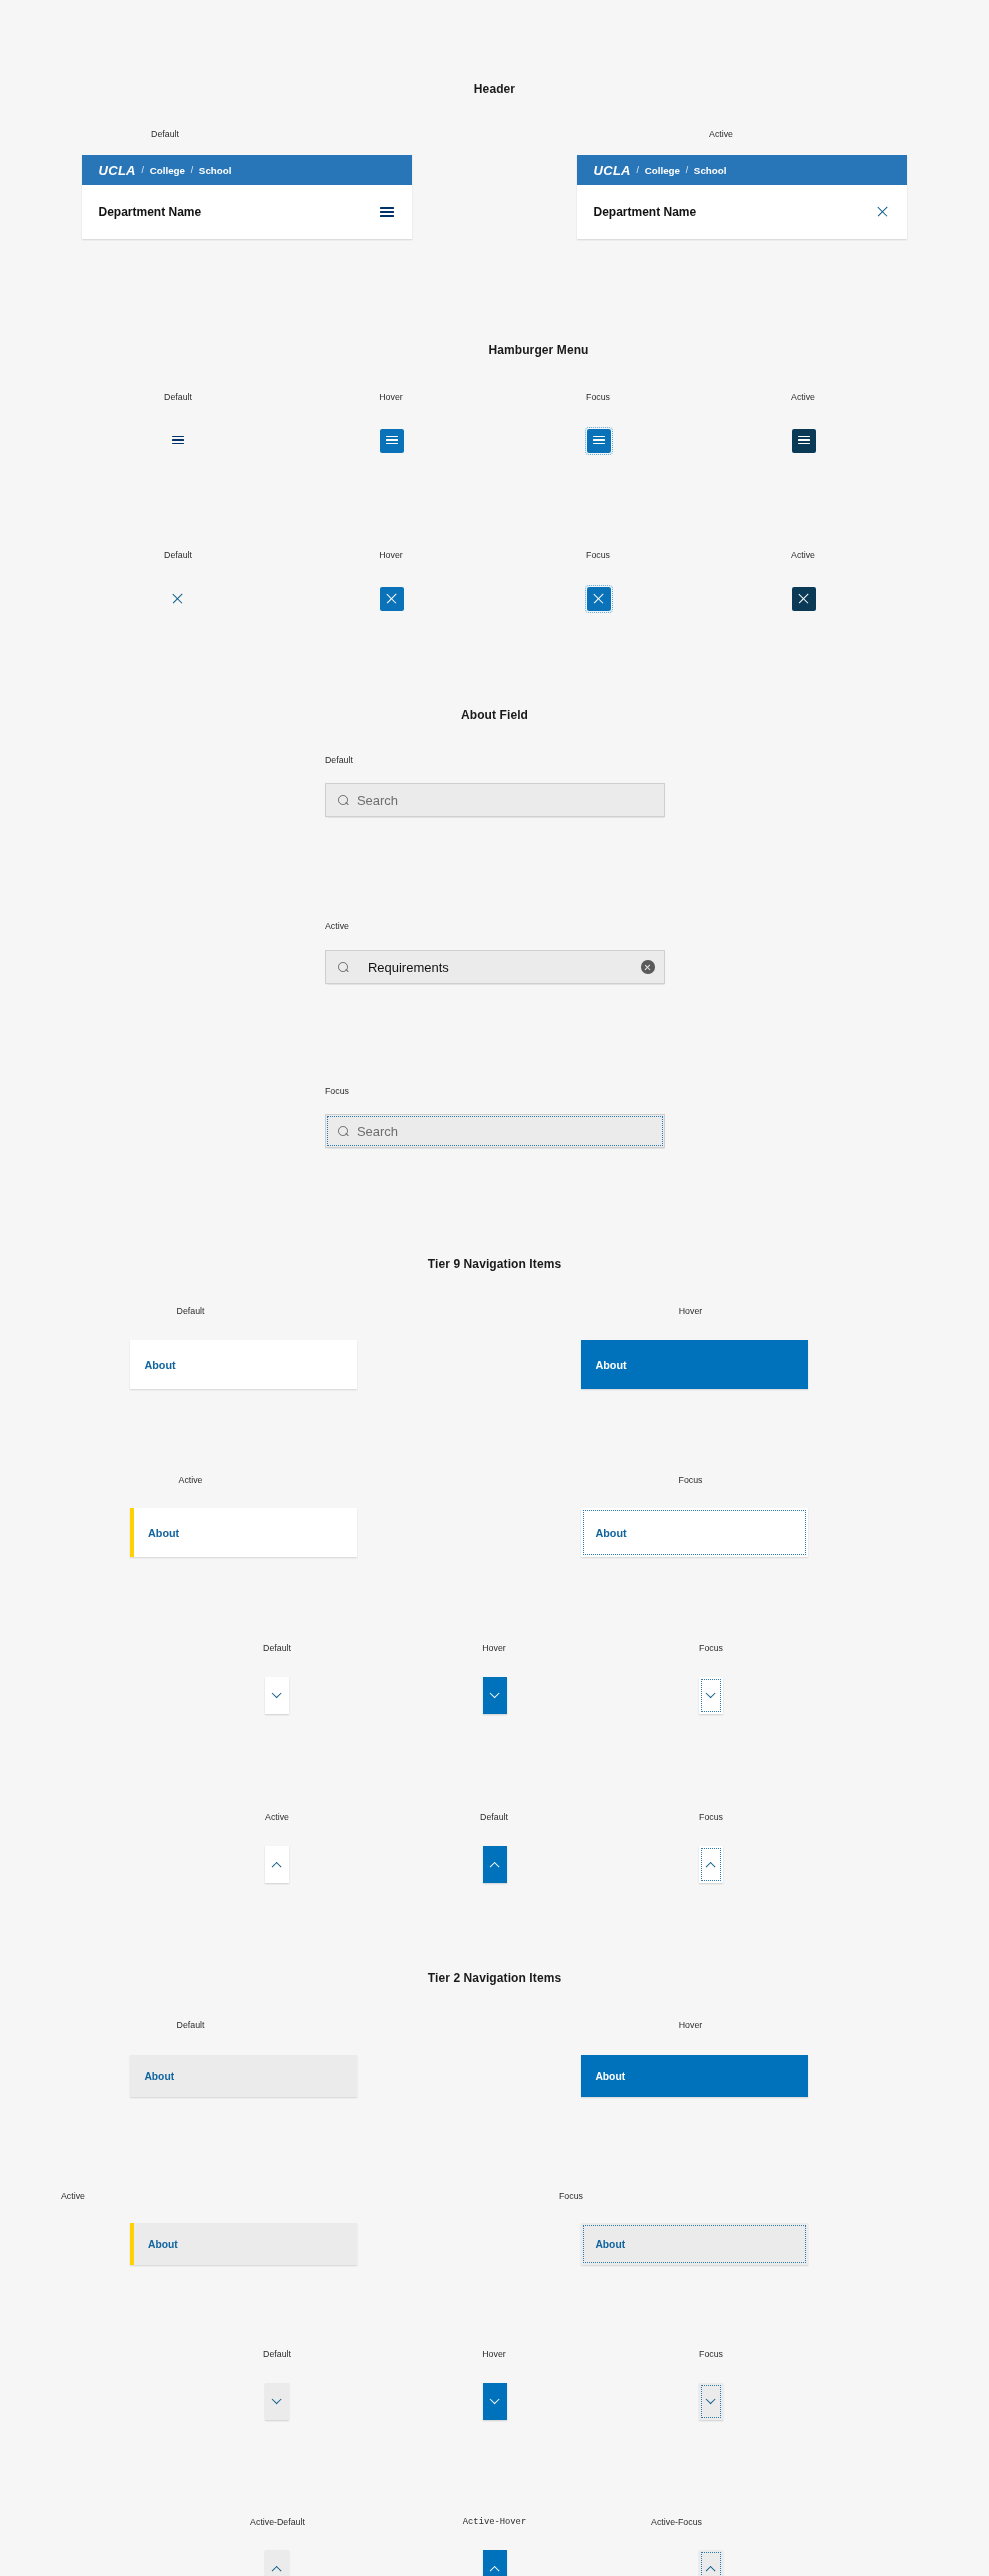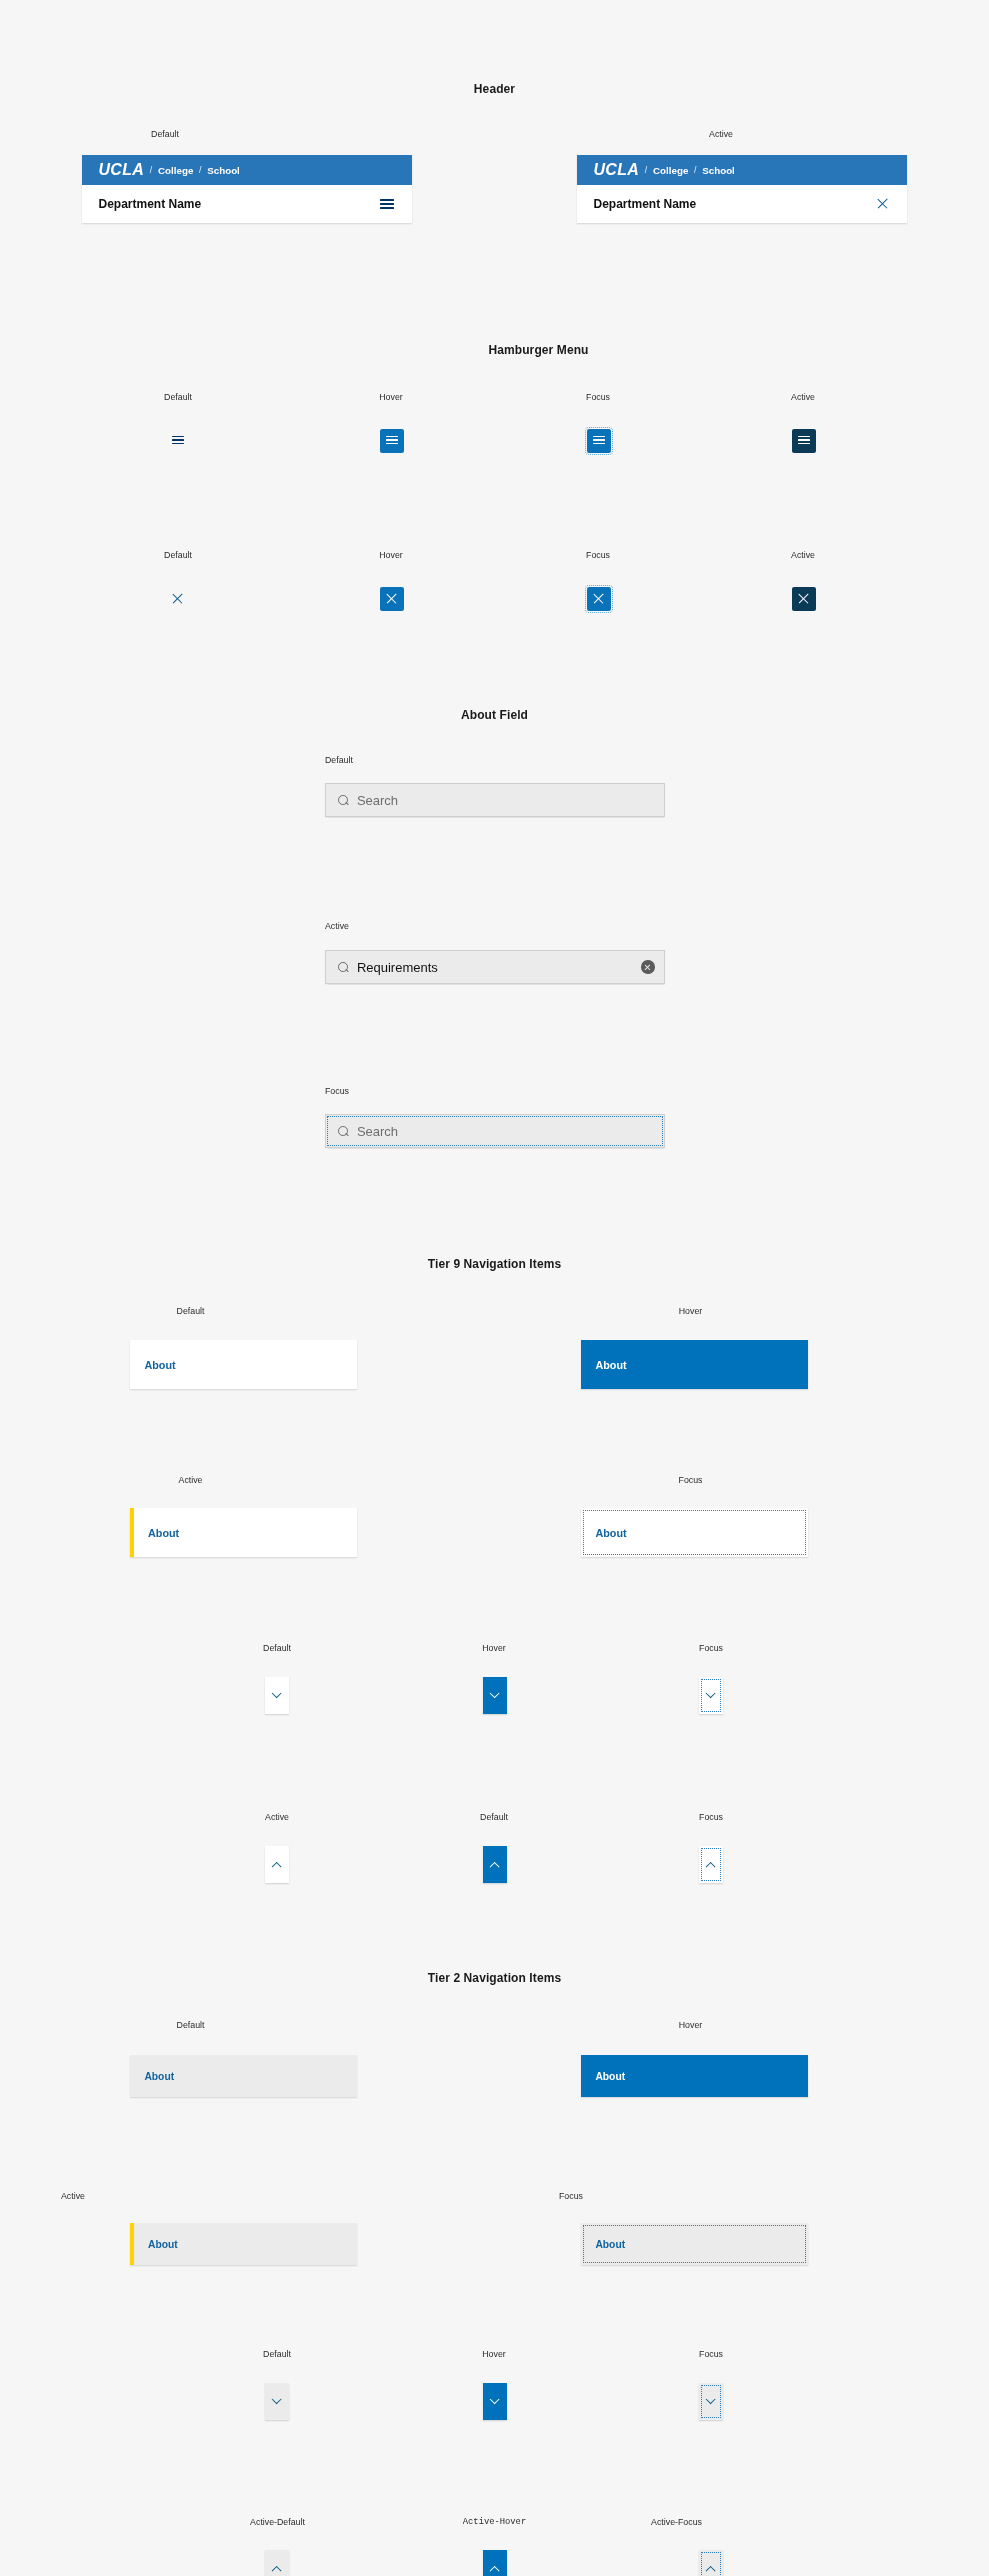--- a/index.html
+++ b/index.html
@@ -43,35 +43,35 @@
     height: 30px;
     display: flex;
     align-items: center;
     padding-left: 16.5px;
     gap: 0px;
     color: #ffffff;
   }
   .crumb-ucla {
     font-weight: bold;
     font-style: italic;
-    font-size: 16px;
+    font-size: 13px;
     letter-spacing: 0.3px;
   }
   .crumb-sep {
     font-size: 8.8px;
     padding: 0 5.7px;
     color: #e7eef5;
     font-weight: normal;
   }
   .crumb-item {
     font-size: 9.8px;
     font-weight: bold;
   }
   .header-body {
-    height: 38px;
+    height: 54px;
     display: flex;
     align-items: center;
     justify-content: space-between;
     padding: 0 18.5px 0 16.5px;
     background: #fff;
   }
   .dept-name {
     font-size: 12px;
     font-weight: bold;
     color: #121212;
@@ -308,21 +308,21 @@
 
 <div class="section-title" style="top:708px;">About Field</div>
 
 <div class="state-label" style="top:755px; left:325px;">Default</div>
 <div class="search-box" style="top:783px; left:325px;">
   <span class="mag"></span>
   <span class="search-text">Search</span>
 </div>
 
 <div class="state-label" style="top:921px; left:325px;">Active</div>
-<div class="search-box" style="top:950px; left:325px;">
+<div class="search-box" style="top:950px; left:325px;gap:11px;">
   <span class="mag"></span>
   <span class="search-text filled">Requirements</span>
   <span class="clear-circle"></span>
 </div>
 
 <div class="state-label" style="top:1086px; left:325px;">Focus</div>
 <div class="search-box is-focus" style="top:1114px; left:325px;">
   <span class="mag"></span>
   <span class="search-text">Search</span>
 </div>

